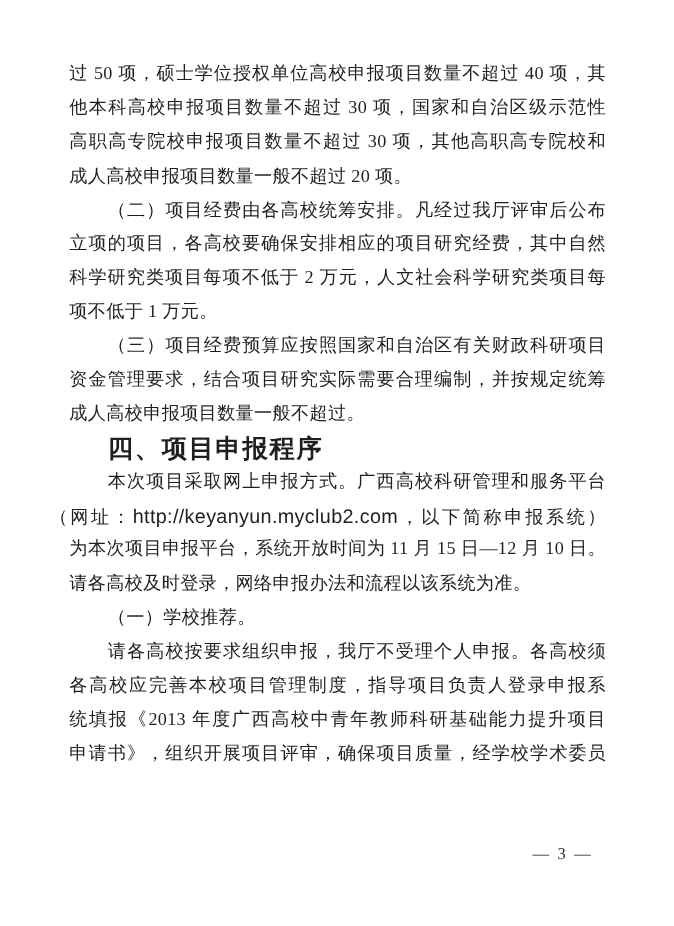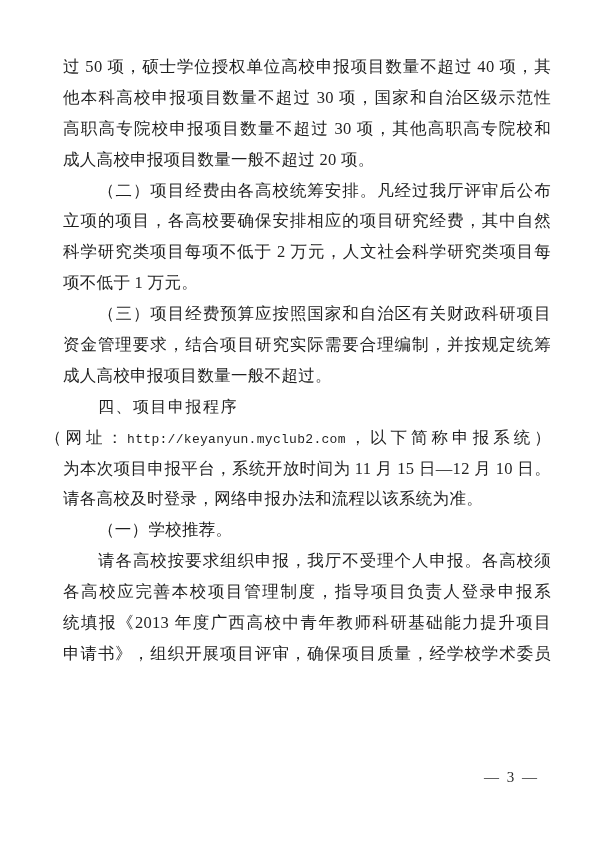--- a/index.html
+++ b/index.html
@@ -30,29 +30,29 @@
   .j {
     white-space: normal;
     text-align: justify;
     text-align-last: justify;
   }
   
   .ind { padding-left: 35px; }
   
   .hd {
     font-family: "Liberation Sans", "DejaVu Sans", sans-serif;
-    font-weight: normal;
-    font-size: 16px;
+    font-weight: bold;
+    font-size: 23px;
     letter-spacing: 1.5px;
   }
   
   .url-line { margin-left: -18px; }
   .url {
-    font-family: Liberation Mono, monospace;
-    font-size: 13px;
+    font-family: Liberation Sans, sans-serif;
+    font-size: 18px;
     margin-top: 36px;
   }
   .footer {
     position: absolute;
     top: 767px;
     right: 74px;
     font-size: 15px;
     line-height: 20px;
     letter-spacing: 2px;
     color: #2a2a2a;
@@ -68,20 +68,21 @@
     <div class="line j">高职高专院校申报项目数量不超过 30 项，其他高职高专院校和</div>
     <div class="line">成人高校申报项目数量一般不超过 20 项。</div>
     <div class="line ind j">（二）项目经费由各高校统筹安排。凡经过我厅评审后公布</div>
     <div class="line j">立项的项目，各高校要确保安排相应的项目研究经费，其中自然</div>
     <div class="line j">科学研究类项目每项不低于 2 万元，人文社会科学研究类项目每</div>
     <div class="line">项不低于 1 万元。</div>
     <div class="line ind j">（三）项目经费预算应按照国家和自治区有关财政科研项目</div>
     <div class="line j">资金管理要求，结合项目研究实际需要合理编制，并按规定统筹</div>
     <div class="line">成人高校申报项目数量一般不超过。</div>
     <div class="line ind hd">四、项目申报程序</div>
+    <div class="line ind j">本次项目采取网上申报方式。广西高校科研管理和服务平台</div>
     <div class="line j url-line"><span>（网址：</span><span class="url">http://keyanyun.myclub2.com</span><span>，以下简称申报系统）</span></div>
     <div class="line j">为本次项目申报平台，系统开放时间为 11 月 15 日—12 月 10 日。</div>
     <div class="line">请各高校及时登录，网络申报办法和流程以该系统为准。</div>
     <div class="line ind">（一）学校推荐。</div>
     <div class="line ind j">请各高校按要求组织申报，我厅不受理个人申报。各高校须</div>
     <div class="line j">各高校应完善本校项目管理制度，指导项目负责人登录申报系</div>
     <div class="line j">统填报《2013 年度广西高校中青年教师科研基础能力提升项目</div>
     <div class="line j">申请书》，组织开展项目评审，确保项目质量，经学校学术委员</div>
   </main>
   <div class="footer">— 3 —</div>

